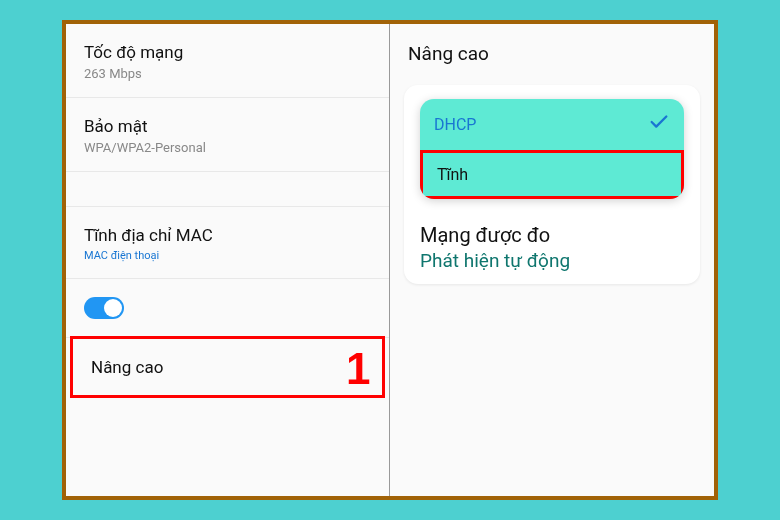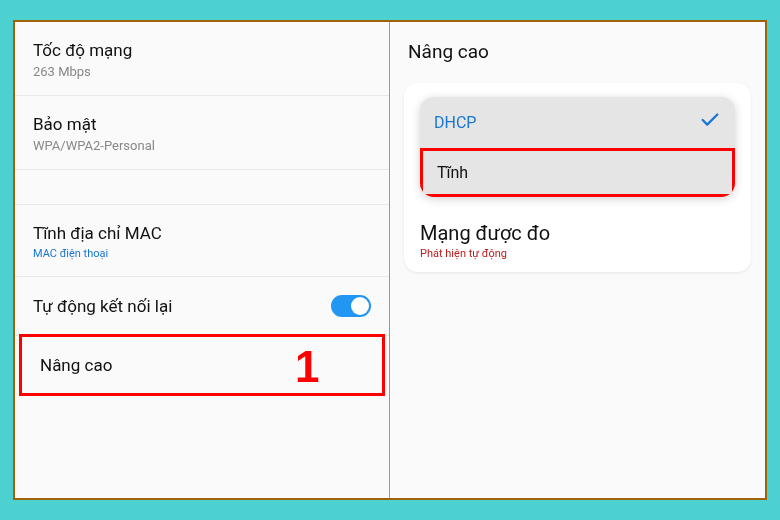--- a/index.html
+++ b/index.html
@@ -11,24 +11,24 @@
     body {
       width: 780px;
       height: 520px;
       background: #4dd0d0;
       display: flex;
       align-items: center;
       justify-content: center;
     }
     .container {
       display: flex;
-      width: 754px;
+      width: 656px;
       height: 480px;
       background: #fff;
-      border: 2px solid #a16207;
+      border: 4px solid #a16207;
     }
     .panel {
       background: #fafafa;
       position: relative;
       padding: 0;
     }
     .panel-left {
       width: 50%;
       border-right: 1px solid #999;
     }
@@ -100,21 +100,21 @@
       margin: 6px 14px;
       padding: 14px 16px 12px 16px;
       box-shadow: 0 1px 3px rgba(0,0,0,0.08);
     }
     .card-label {
       font-size: 12px;
       color: #888;
       margin-bottom: 10px;
     }
     .dropdown-popup {
-      background: #e5e5e5;
+      background: #5eead4;
       border-radius: 14px;
       box-shadow: 0 2px 10px rgba(0,0,0,0.18);
       margin-bottom: 24px;
       overflow: hidden;
     }
     .dropdown-item {
       padding: 12px 14px;
       font-size: 16px;
       display: flex;
       align-items: center;
@@ -132,22 +132,22 @@
       color: #1976d2;
       font-size: 20px;
       font-weight: bold;
     }
     .metered-title {
       font-size: 20px;
       color: #111;
       margin-top: 18px;
     }
     .metered-sub {
-      font-size: 11px;
-      color: #b91c1c;
+      font-size: 19px;
+      color: #0f766e;
       margin-top: 2px;
     }
     .annotation {
       position: absolute;
       font-size: 44px;
       font-weight: 900;
       color: #ff0000;
       font-family: Arial, sans-serif;
     }
     .ann-1 {
@@ -168,21 +168,20 @@
       <div class="section-title">Bảo mật</div>
       <div class="section-sub">WPA/WPA2-Personal</div>
     </div>
     <div class="section">
     </div>
     <div class="section">
       <div class="section-title">Tĩnh địa chỉ MAC</div>
       <div class="section-sub-blue">MAC điện thoại</div>
     </div>
     <div class="toggle-row">
-      <div class="toggle-label">Tự động kết nối lại</div>
       <div class="toggle"></div>
     </div>
     <div class="advanced-row">
       <span>Nâng cao</span>
     </div>
     <div class="annotation ann-1">1</div>
   </div>
 
   <div class="panel panel-right">
     <div class="header-right">Nâng cao</div>

